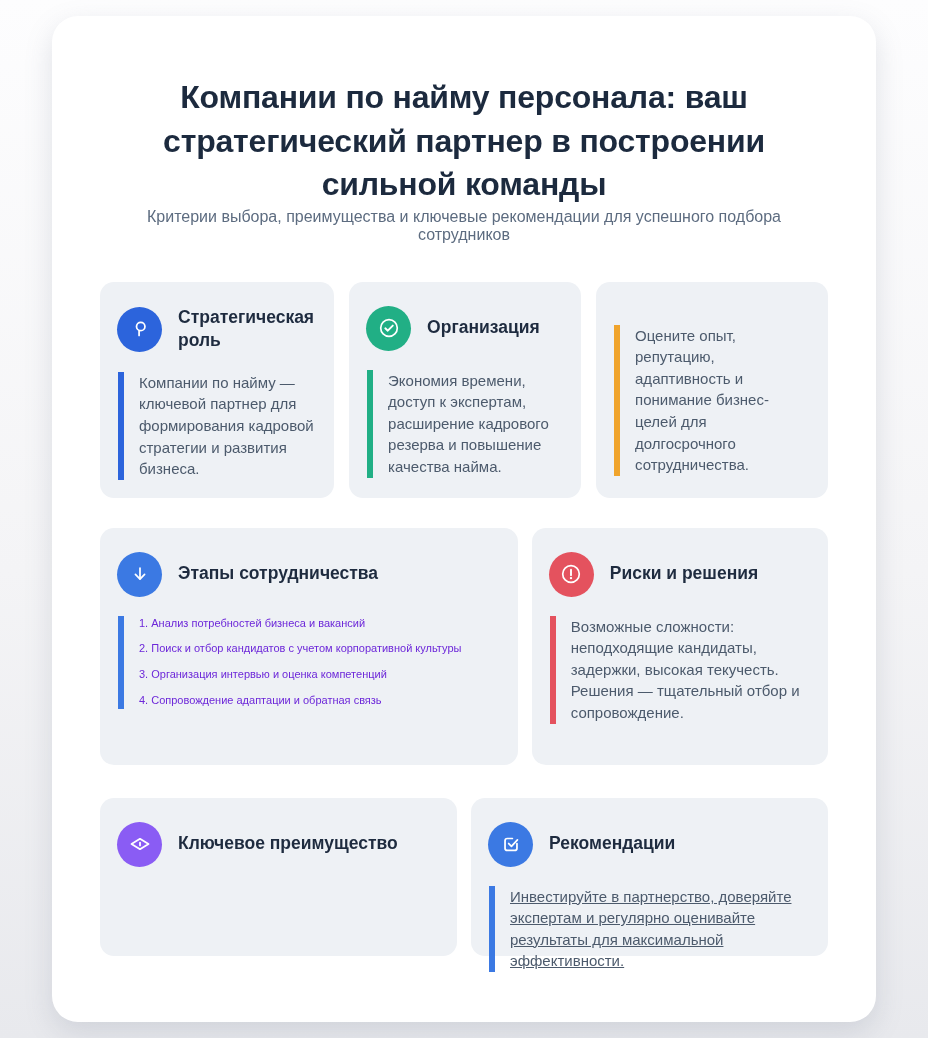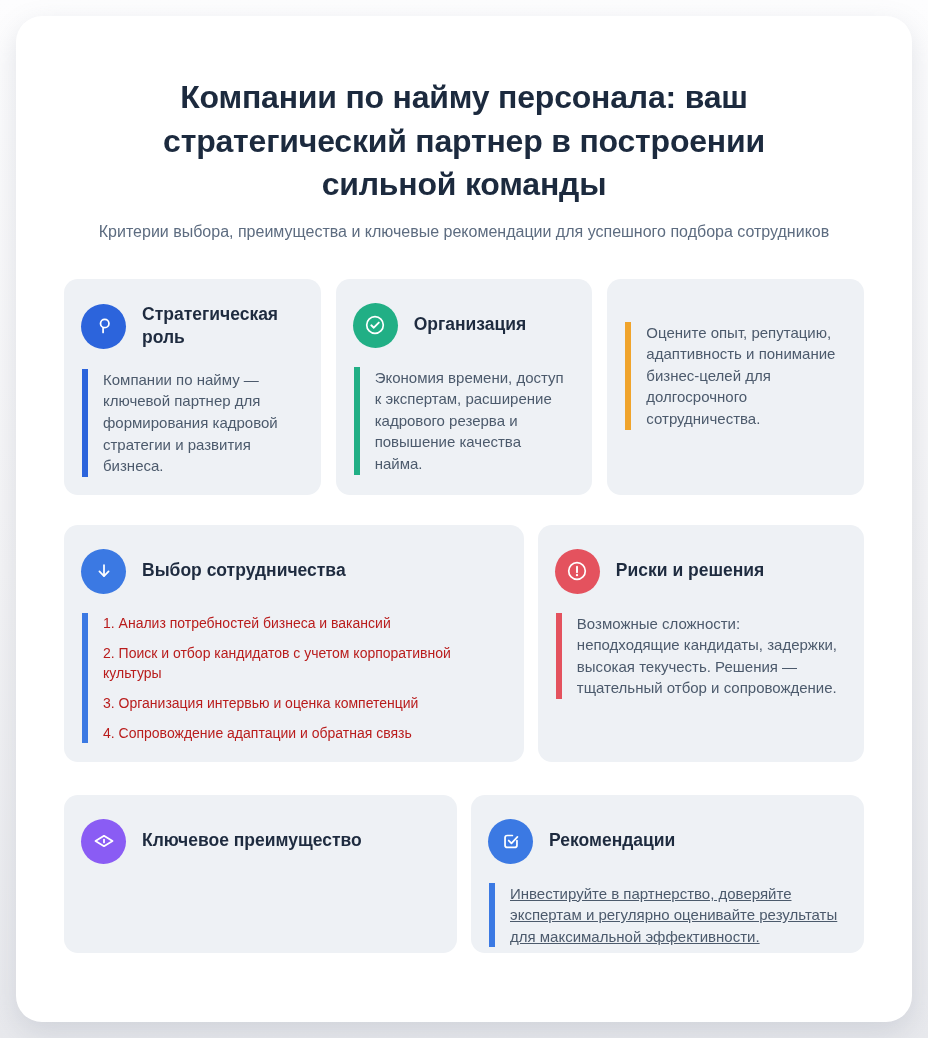--- a/index.html
+++ b/index.html
@@ -3,39 +3,39 @@
 <meta charset="utf-8">
 <style>
   * { margin: 0; padding: 0; box-sizing: border-box; }
   html, body { width: 928px; height: 1038px; }
   body {
     font-family: "Liberation Sans", sans-serif;
     background: linear-gradient(180deg, #fdfdfe 0%, #f4f4f6 55%, #e8e9ed 100%);
     overflow: hidden;
   }
   .panel {
-    width: 896px; height: 1006px;
+    width: 824px; height: 1006px;
     margin: 16px auto 0;
     background: #ffffff;
     border-radius: 26px;
     box-shadow: 0 10px 28px rgba(110,120,140,0.20);
     padding: 60px 48px 0;
   }
   .page-title {
     max-width: 720px;
     margin: 0 auto;
     text-align: center;
     font-size: 32px;
     line-height: 1.36;
     font-weight: 700;
     color: #1c2a3e;
     letter-spacing: -0.2px;
   }
   .page-subtitle {
-    margin-top: 16px;
+    margin-top: 1px;
     text-align: center;
     font-size: 16px;
     color: #5d6c80;
   }
   .grid { display: grid; }
   .row1 { grid-template-columns: repeat(3, 1fr); gap: 15px; margin-top: 38px; }
   .row2 { grid-template-columns: 1.41fr 1fr; gap: 14px; margin-top: 30px; }
   .row3 { grid-template-columns: 1fr 1fr; gap: 14px; margin-top: 33px; }
   .row1 .card { height: 216px; }
   .row2 .card { height: 237px; }
@@ -62,21 +62,21 @@
   }
   .card-body {
     margin-top: 19px;
     margin-left: 1px;
     border-left: 6px solid #0f766e;
     padding-left: 15px;
     font-size: 15px;
     line-height: 1.44;
     color: #4c5a6c;
   }
-  .card-body p.step { margin: 0 0 10px; color: #b91c1c; font-size: 14px; }
+  .card-body p.step { margin: 0 0 10px; color: #6d28d9; font-size: 11px; }
   .card-body p.step:last-child { margin-bottom: 0; }
 </style>
 </head>
 <body>
 
 <div class="panel">
 
   <h1 class="page-title">Компании по найму персонала: ваш стратегический партнер в построении сильной команды</h1>
   <div class="page-subtitle">Критерии выбора, преимущества и ключевые рекомендации для успешного подбора сотрудников</div>
 
@@ -117,21 +117,21 @@
   <div class="grid row2">
 
     <div class="card">
       <div class="card-header">
         <div class="icon-circle" style="background-color: rgb(59, 121, 227);">
           <svg width="22" height="22" viewBox="0 0 24 24" fill="none" stroke="#ffffff" stroke-width="1.9" stroke-linecap="round" stroke-linejoin="round">
             <path d="M12 5.5 V17"></path>
             <path d="M7 12.5 L12 17.5 L17 12.5"></path>
           </svg>
         </div>
-        <div class="card-title">Выбор сотрудничества</div>
+        <div class="card-title">Этапы сотрудничества</div>
       </div>
       <div class="card-body" style="border-left-color: rgb(59, 121, 227);">
         <p class="step">1. Анализ потребностей бизнеса и вакансий</p>
         <p class="step">2. Поиск и отбор кандидатов с учетом корпоративной культуры</p>
         <p class="step">3. Организация интервью и оценка компетенций</p>
         <p class="step">4. Сопровождение адаптации и обратная связь</p>
       </div>
     </div>
 
     <div class="card">

